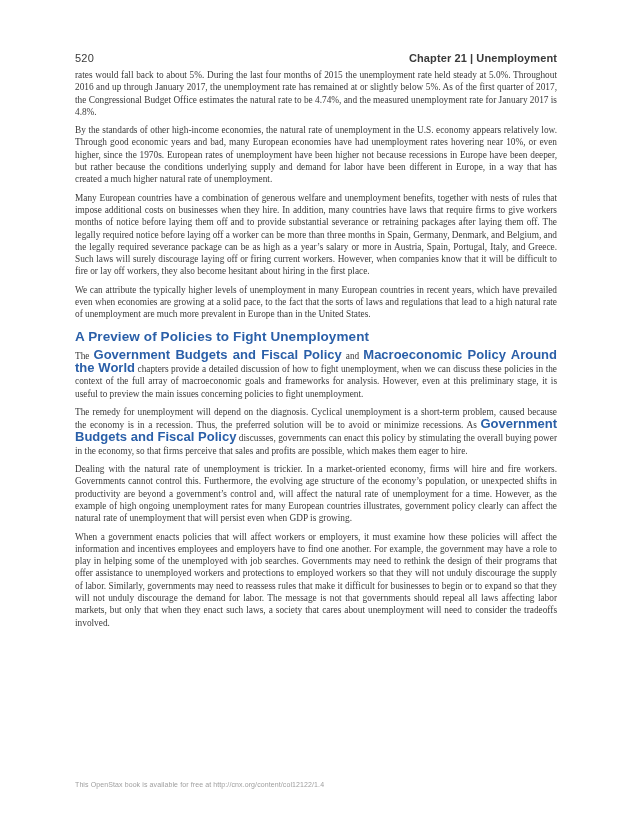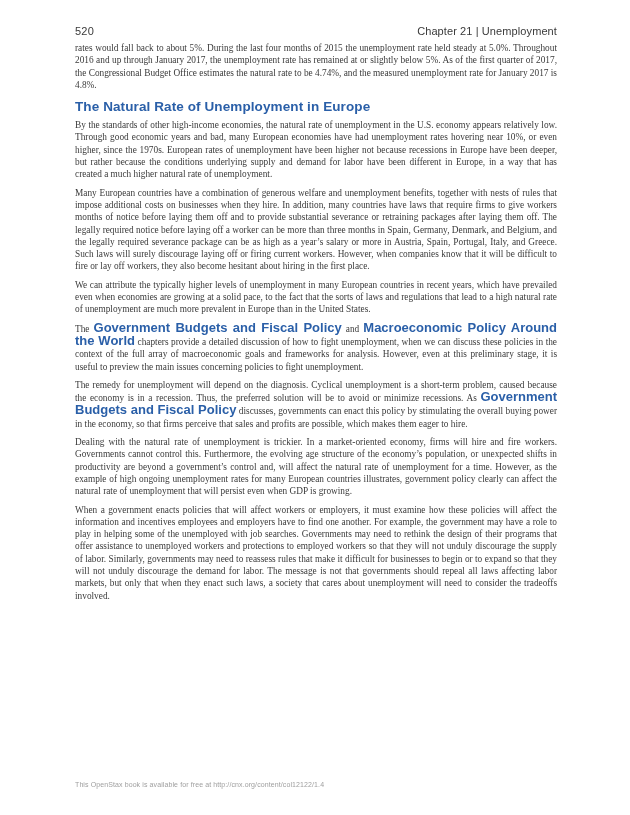--- a/index.html
+++ b/index.html
@@ -17,21 +17,21 @@
   }
   .running-header {
     display: flex;
     justify-content: space-between;
     align-items: flex-end;
     font-family: "Liberation Sans", sans-serif;
     font-size: 11px;
     color: var(--body-text, #3a3a3a);
   }
   .page-num { font-weight: normal; letter-spacing: 0.2px; }
-  .chapter-title { font-weight: normal; letter-spacing: 0.1px; }
+  .chapter-title { font-weight: bold; letter-spacing: 0.1px; margin-top: 27px; }
   .content { margin-top: 5px; }
   .body-para {
     font-family: "Liberation Serif", serif;
     font-size: 9.3px;
     line-height: 12.3px;
     color: var(--body-text, #3a3a3a);
     text-align: justify;
     margin-bottom: 6px;
   }
   .section-heading {
@@ -67,25 +67,25 @@
 
   <div class="running-header">
     <span class="page-num">520</span>
     <span class="chapter-title">Chapter 21 | Unemployment</span>
   </div>
 
   <main class="content">
 
     <p class="body-para">rates would fall back to about 5%. During the last four months of 2015 the unemployment rate held steady at 5.0%. Throughout 2016 and up through January 2017, the unemployment rate has remained at or slightly below 5%. As of the first quarter of 2017, the Congressional Budget Office estimates the natural rate to be 4.74%, and the measured unemployment rate for January 2017 is 4.8%.</p>
 
-    <h2 class="section-heading">The Natural Rate of Unemployment in Europe</h2>
     <p class="body-para">By the standards of other high-income economies, the natural rate of unemployment in the U.S. economy appears relatively low. Through good economic years and bad, many European economies have had unemployment rates hovering near 10%, or even higher, since the 1970s. European rates of unemployment have been higher not because recessions in Europe have been deeper, but rather because the conditions underlying supply and demand for labor have been different in Europe, in a way that has created a much higher natural rate of unemployment.</p>
     <p class="body-para">Many European countries have a combination of generous welfare and unemployment benefits, together with nests of rules that impose additional costs on businesses when they hire. In addition, many countries have laws that require firms to give workers months of notice before laying them off and to provide substantial severance or retraining packages after laying them off. The legally required notice before laying off a worker can be more than three months in Spain, Germany, Denmark, and Belgium, and the legally required severance package can be as high as a year’s salary or more in Austria, Spain, Portugal, Italy, and Greece. Such laws will surely discourage laying off or firing current workers. However, when companies know that it will be difficult to fire or lay off workers, they also become hesitant about hiring in the first place.</p>
     <p class="body-para">We can attribute the typically higher levels of unemployment in many European countries in recent years, which have prevailed even when economies are growing at a solid pace, to the fact that the sorts of laws and regulations that lead to a high natural rate of unemployment are much more prevalent in Europe than in the United States.</p>
 
+    <h2 class="section-heading">A Preview of Policies to Fight Unemployment</h2>
     <p class="body-para"><span>The </span><a class="chapter-link">Government Budgets and Fiscal Policy</a><span> and </span><a class="chapter-link">Macroeconomic Policy Around the World</a><span> chapters provide a detailed discussion of how to fight unemployment, when we can discuss these policies in the context of the full array of macroeconomic goals and frameworks for analysis. However, even at this preliminary stage, it is useful to preview the main issues concerning policies to fight unemployment.</span></p>
     <p class="body-para"><span>The remedy for unemployment will depend on the diagnosis. Cyclical unemployment is a short-term problem, caused because the economy is in a recession. Thus, the preferred solution will be to avoid or minimize recessions. As </span><a class="chapter-link">Government Budgets and Fiscal Policy</a><span> discusses, governments can enact this policy by stimulating the overall buying power in the economy, so that firms perceive that sales and profits are possible, which makes them eager to hire.</span></p>
     <p class="body-para">Dealing with the natural rate of unemployment is trickier. In a market-oriented economy, firms will hire and fire workers. Governments cannot control this. Furthermore, the evolving age structure of the economy’s population, or unexpected shifts in productivity are beyond a government’s control and, will affect the natural rate of unemployment for a time. However, as the example of high ongoing unemployment rates for many European countries illustrates, government policy clearly can affect the natural rate of unemployment that will persist even when GDP is growing.</p>
     <p class="body-para">When a government enacts policies that will affect workers or employers, it must examine how these policies will affect the information and incentives employees and employers have to find one another. For example, the government may have a role to play in helping some of the unemployed with job searches. Governments may need to rethink the design of their programs that offer assistance to unemployed workers and protections to employed workers so that they will not unduly discourage the supply of labor. Similarly, governments may need to reassess rules that make it difficult for businesses to begin or to expand so that they will not unduly discourage the demand for labor. The message is not that governments should repeal all laws affecting labor markets, but only that when they enact such laws, a society that cares about unemployment will need to consider the tradeoffs involved.</p>
 
   </main>
 
   <div class="page-footer">This OpenStax book is available for free at http://cnx.org/content/col12122/1.4</div>
 
 </div>

